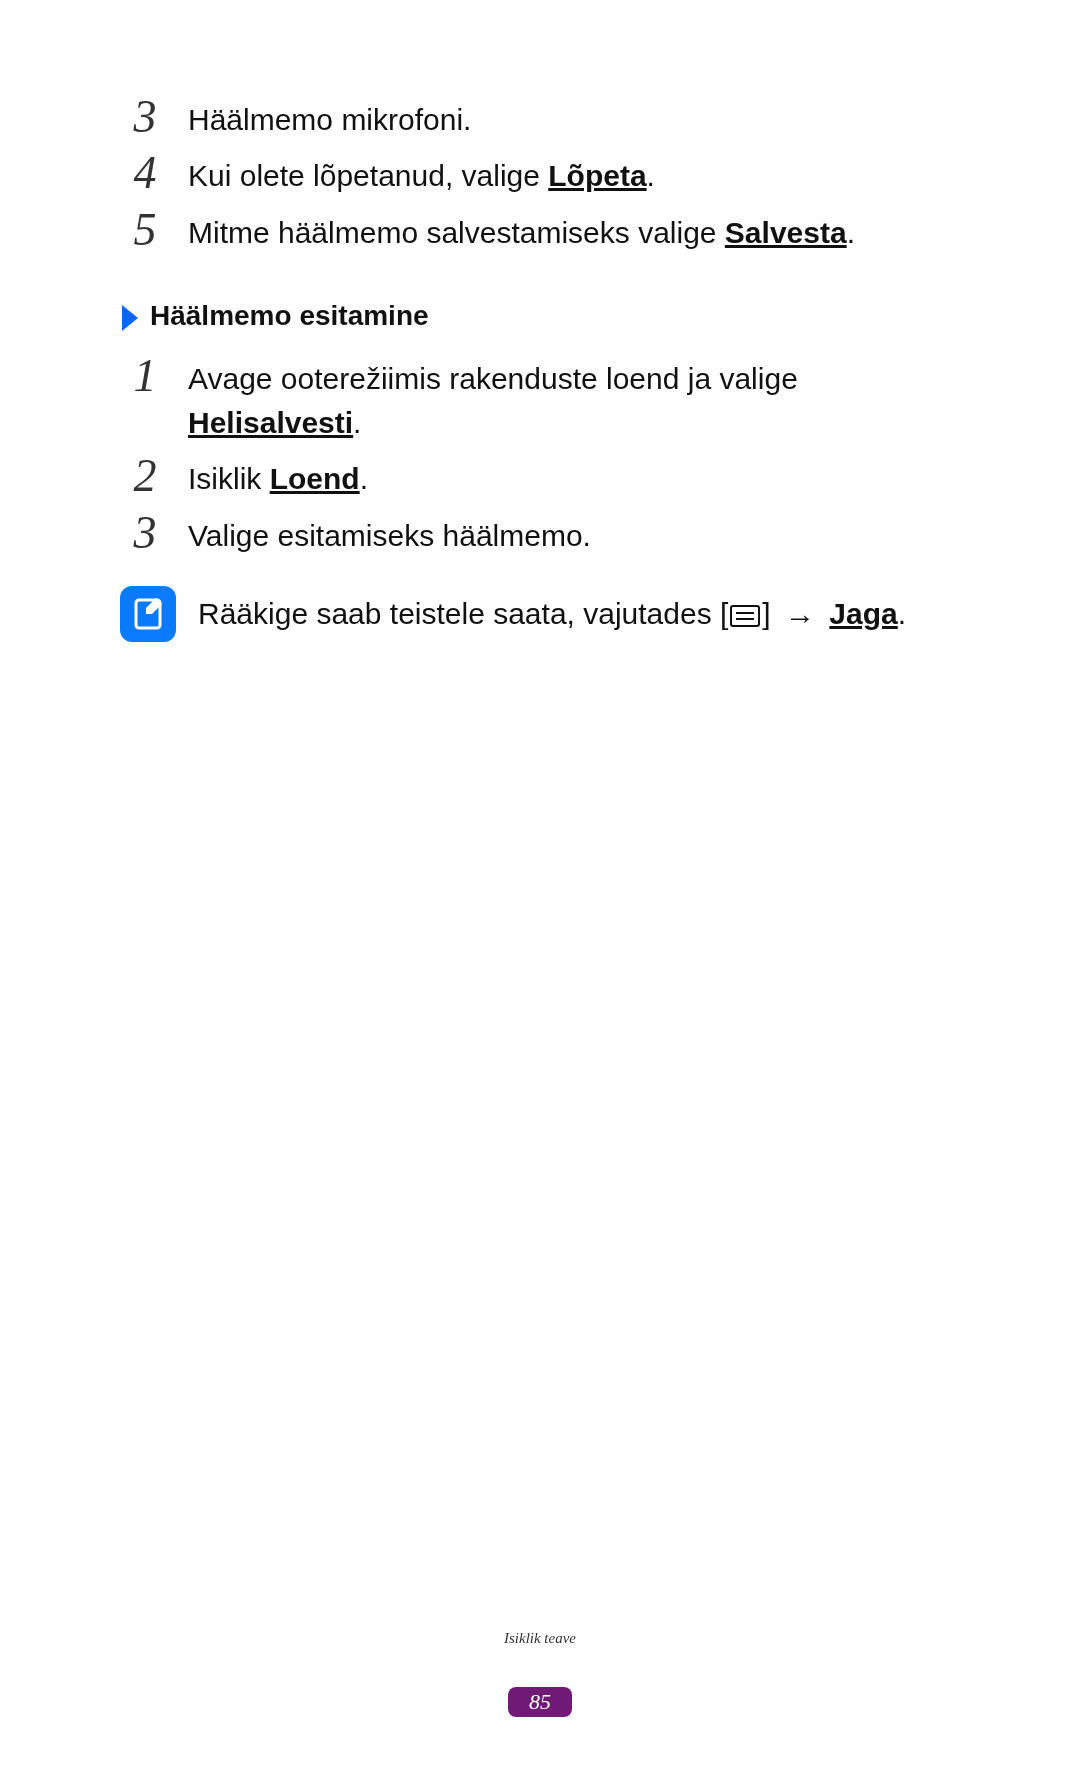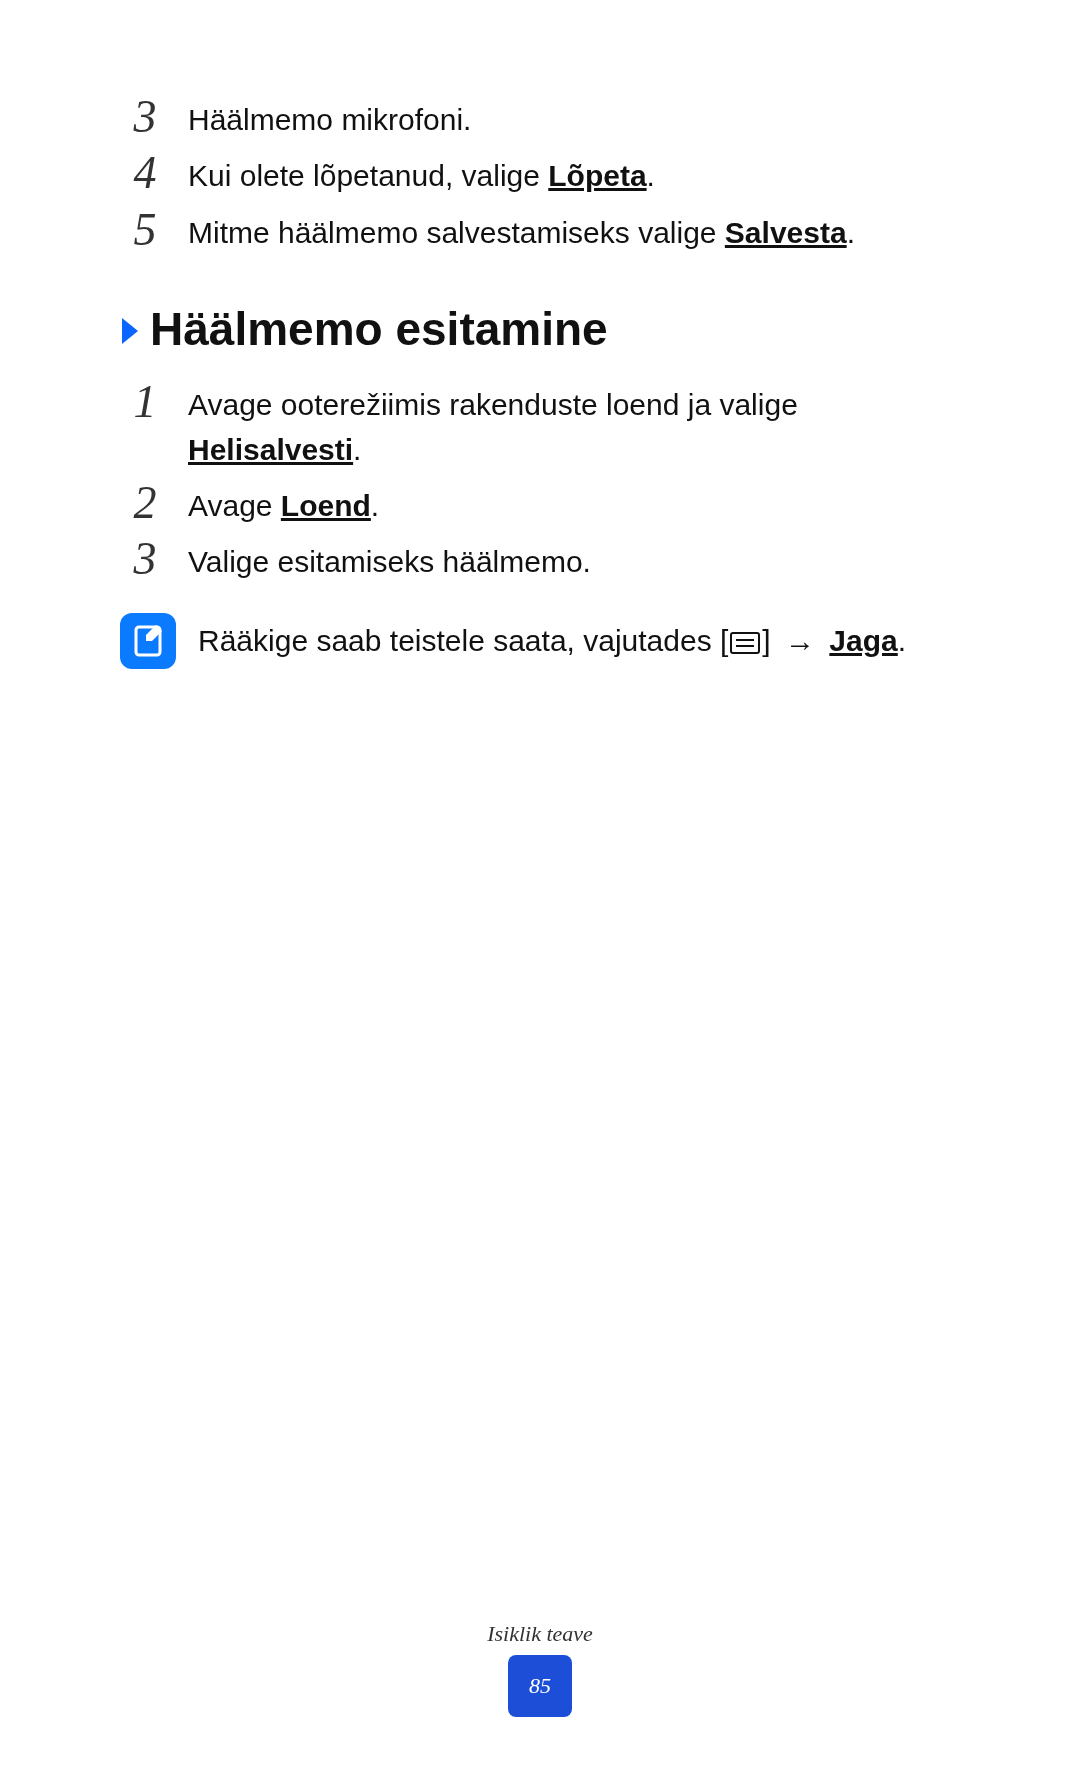--- a/index.html
+++ b/index.html
@@ -55,21 +55,21 @@
     margin-right: 10px;
     display: inline-block;
     position: relative;
     top: 2px;
   }
   .chevron svg {
     display: block;
   }
   .heading-text {
     font-weight: 700;
-    font-size: 46px;
+    font-size: 28px;
     color: #111;
   }
   .note-row {
     display: flex;
     align-items: center;
     margin-top: 28px;
   }
   .note-icon-box {
     width: 56px;
     height: 56px;
@@ -100,36 +100,37 @@
   }
   .footer {
     position: absolute;
     bottom: 54px;
     left: 0;
     right: 0;
     text-align: center;
   }
   .footer-label {
     font-style: italic;
-    font-size: 22px;
+    font-size: 15px;
     color: #333;
     display: block;
-    margin-bottom: 8px;
+    margin-bottom: 20px;
     font-family: Georgia, "Times New Roman", serif;
   }
   .page-badge {
     display: inline-block;
     min-width: 44px;
-    padding: 18px 10px;
-    background: #1d4ed8;
+    padding: 2px 10px;
+    background: #701a75;
     color: #fff;
     border-radius: 8px;
     font-size: 22px;
     font-style: italic;
     font-family: Georgia, "Times New Roman", serif;
+    margin-top: 20px;
   }
 </style>
 </head>
 <body>
 
 <div class="page">
 
   <div id="steps-a">
       <div class="step">
         <div class="step-num">3</div>
@@ -154,21 +155,21 @@
     <span class="heading-text">Häälmemo esitamine</span>
   </div>
 
   <div id="steps-b">
       <div class="step">
         <div class="step-num">1</div>
         <div class="step-body"><span>Avage ooterežiimis rakenduste loend ja valige </span><span class="bold">Helisalvesti</span><span>.</span></div>
       </div>
       <div class="step">
         <div class="step-num">2</div>
-        <div class="step-body"><span>Avage </span><span class="bold">Loend</span><span>.</span></div>
+        <div class="step-body"><span>Isiklik </span><span class="bold">Loend</span><span>.</span></div>
       </div>
       <div class="step">
         <div class="step-num">3</div>
         <div class="step-body"><span>Valige esitamiseks häälmemo.</span></div>
       </div>
     </div>
 
   <div class="note-row">
     <span class="note-icon-box">
       <svg width="36" height="36" viewBox="0 0 36 36">

